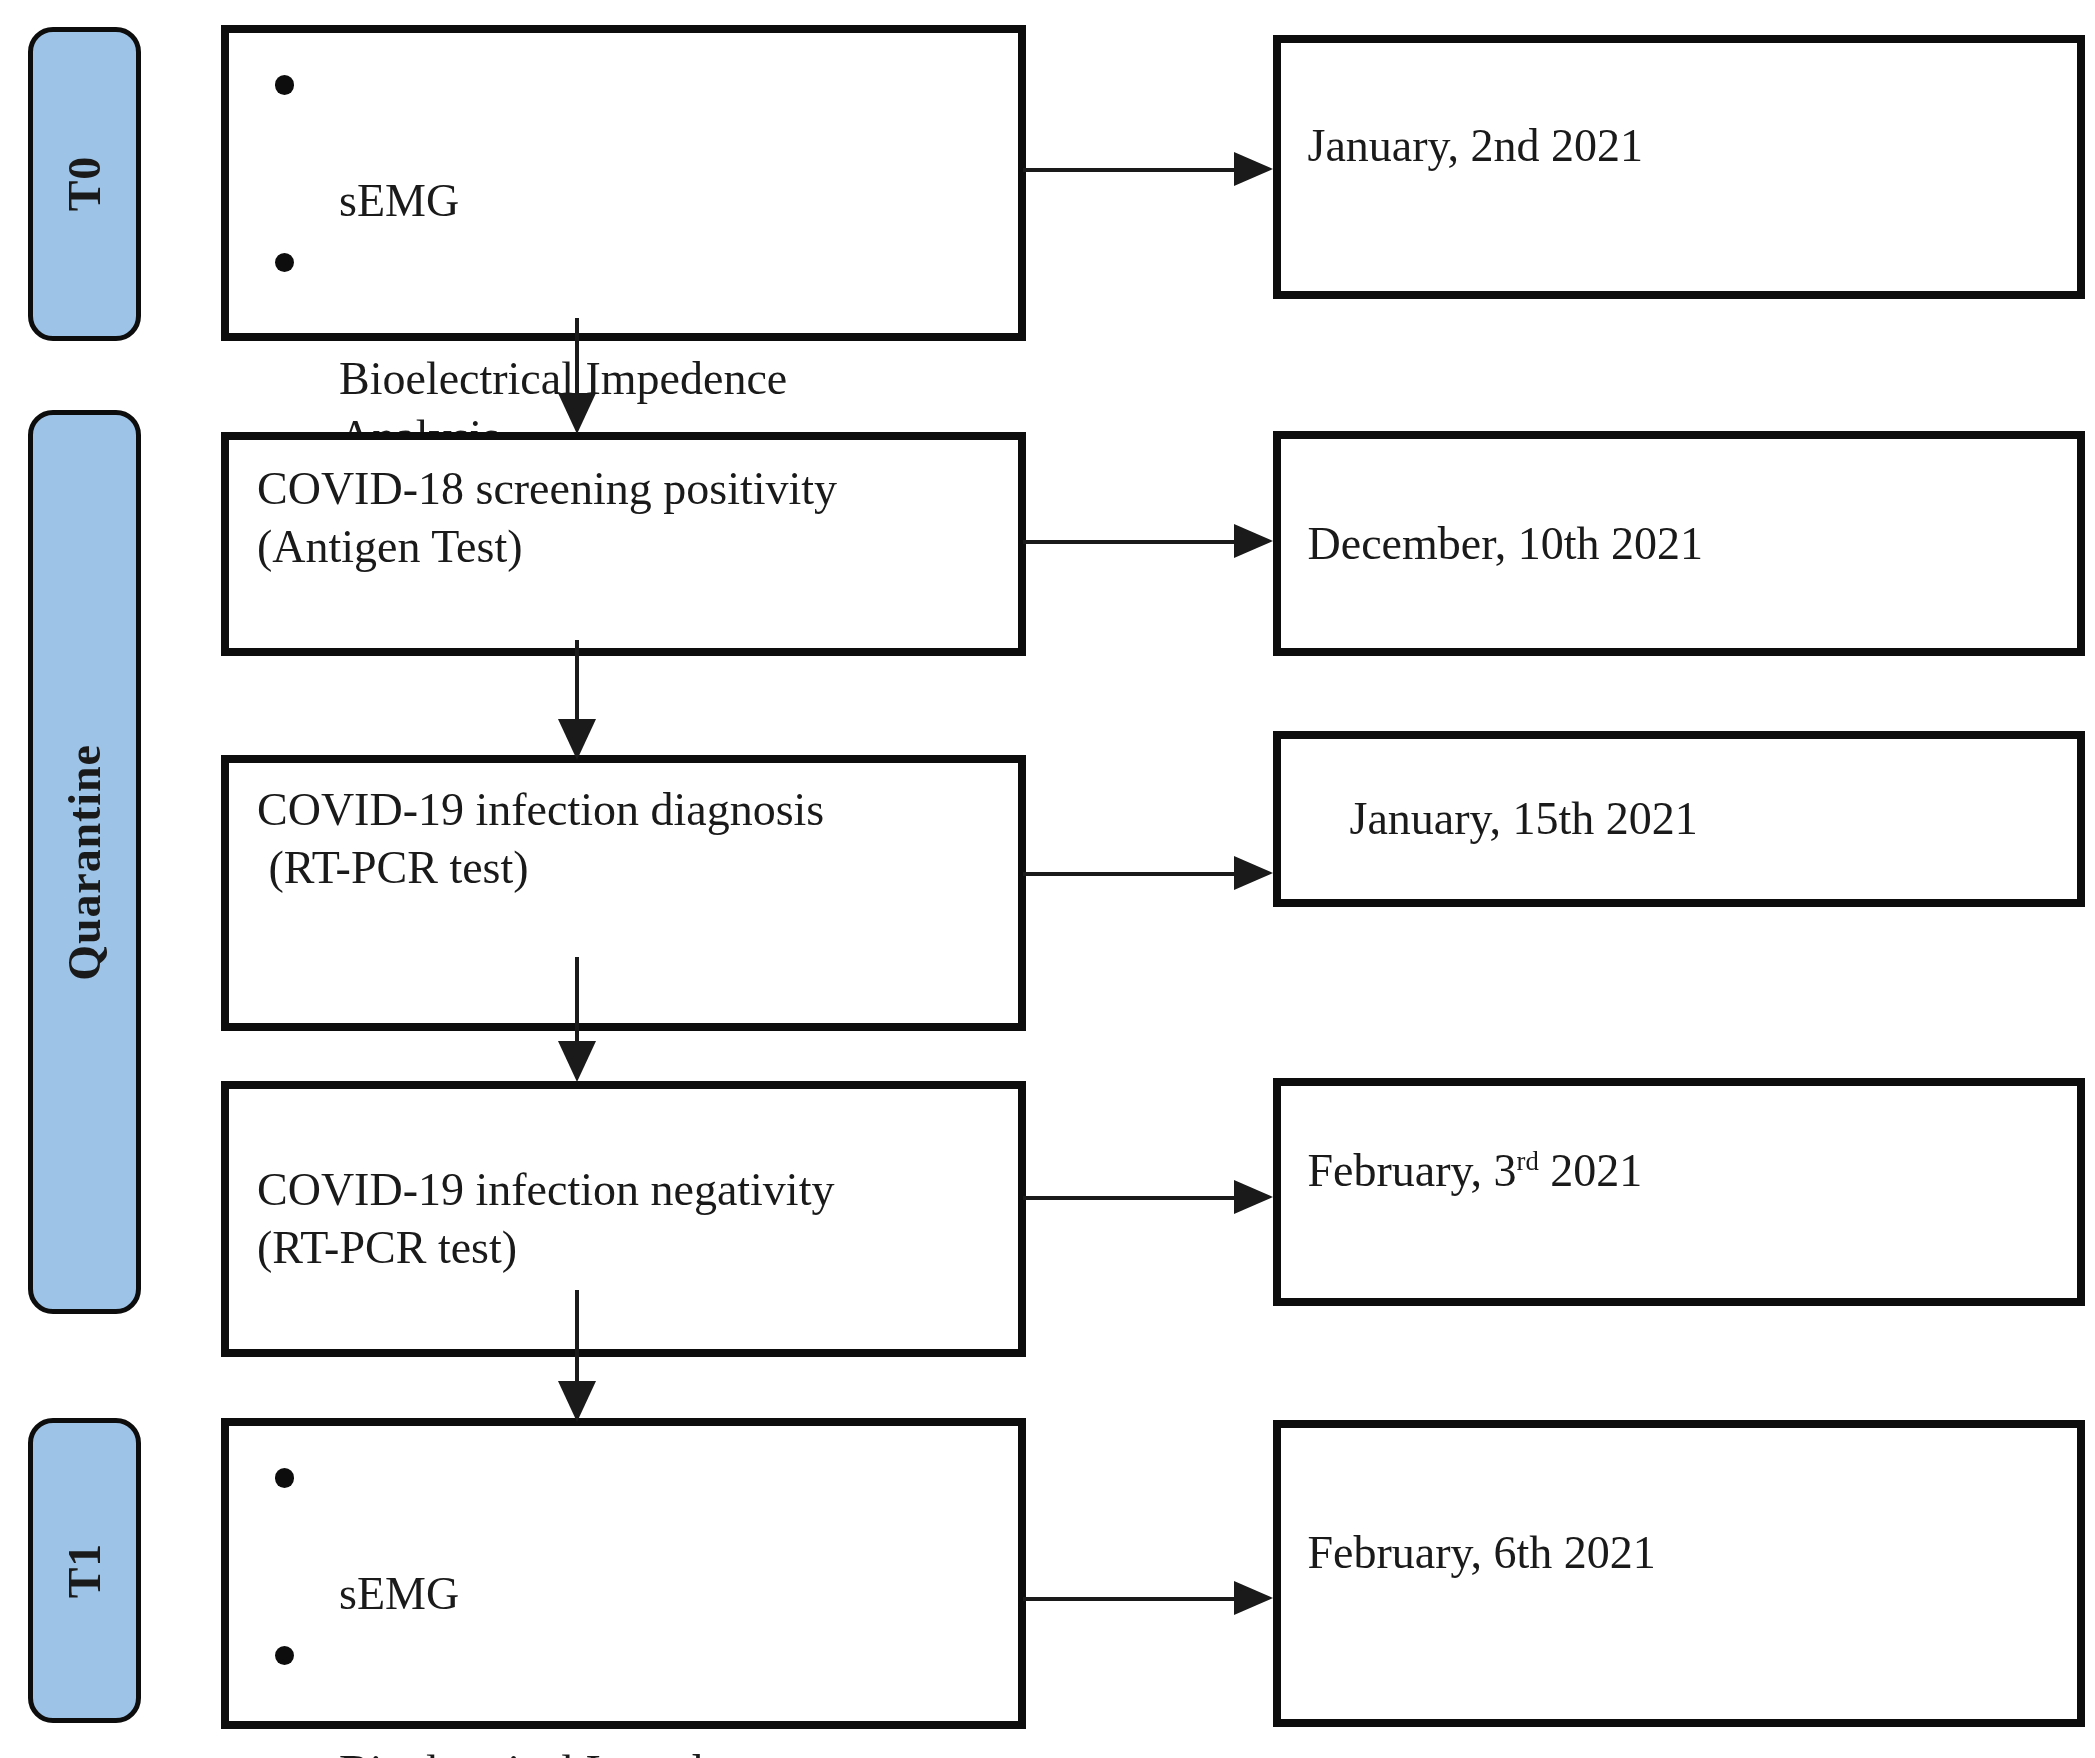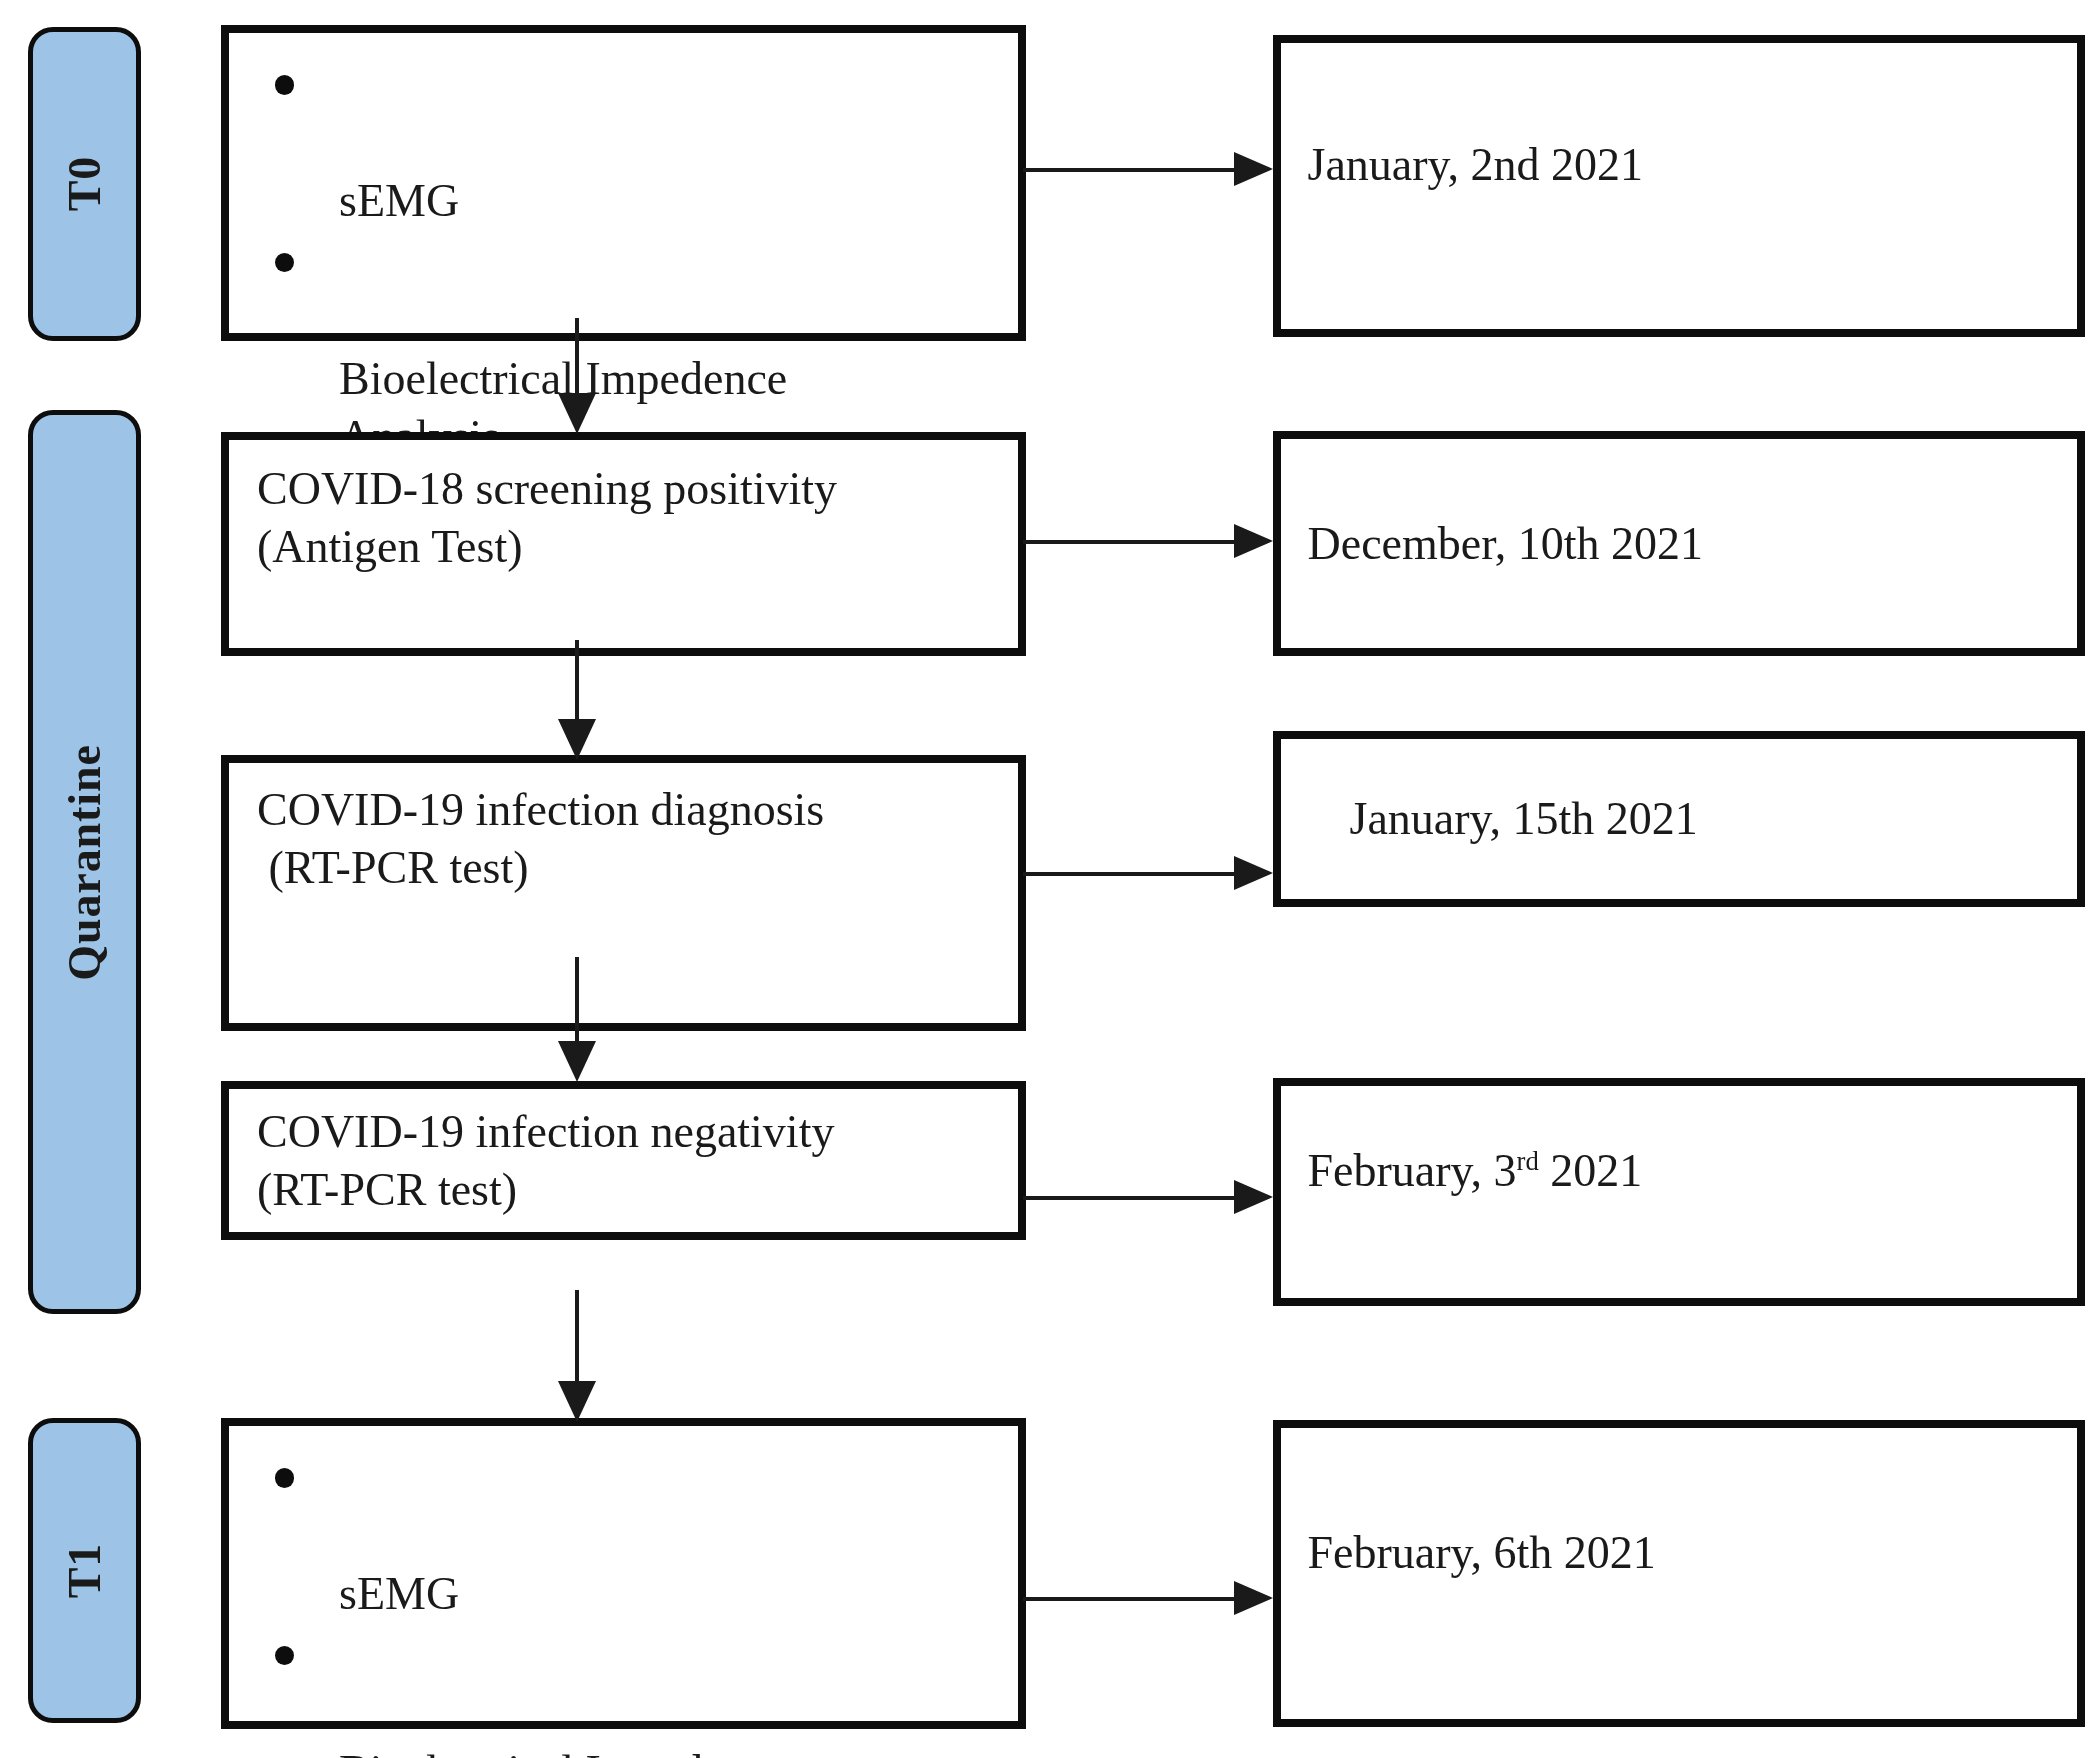--- a/index.html
+++ b/index.html
@@ -49,24 +49,24 @@
     box-sizing: border-box;
     font-size: 46px;
     line-height: 58px;
   }
   .mid   { left: 221px;  width: 805px; }
   .datebox { left: 1273px; width: 812px; display: flex; align-items: center; }
 
   .box-1 { top: 25px;   height: 316px; }
   .box-2 { top: 432px;  height: 224px; }
   .box-3 { top: 755px;  height: 276px; }
-  .box-4 { top: 1081px; height: 159px; display: flex; align-items: center; }
+  .box-4 { top: 1081px; height: 276px; display: flex; align-items: center; }
   .box-5 { top: 1418px; height: 311px; }
 
-  .date-1 { top: 35px;   height: 302px; }
+  .date-1 { top: 35px;   height: 264px; }
   .date-2 { top: 431px;  height: 225px; }
   .date-3 { top: 731px;  height: 176px; padding-left: 42px; }
   .date-4 { top: 1078px; height: 228px; }
   .date-5 { top: 1420px; height: 307px; }
 
   .covid-text {
     white-space: pre-line;
     padding: 17.6px 21px 0 28px;
   }
   .box-2 .covid-text { padding-top: 20px; }

